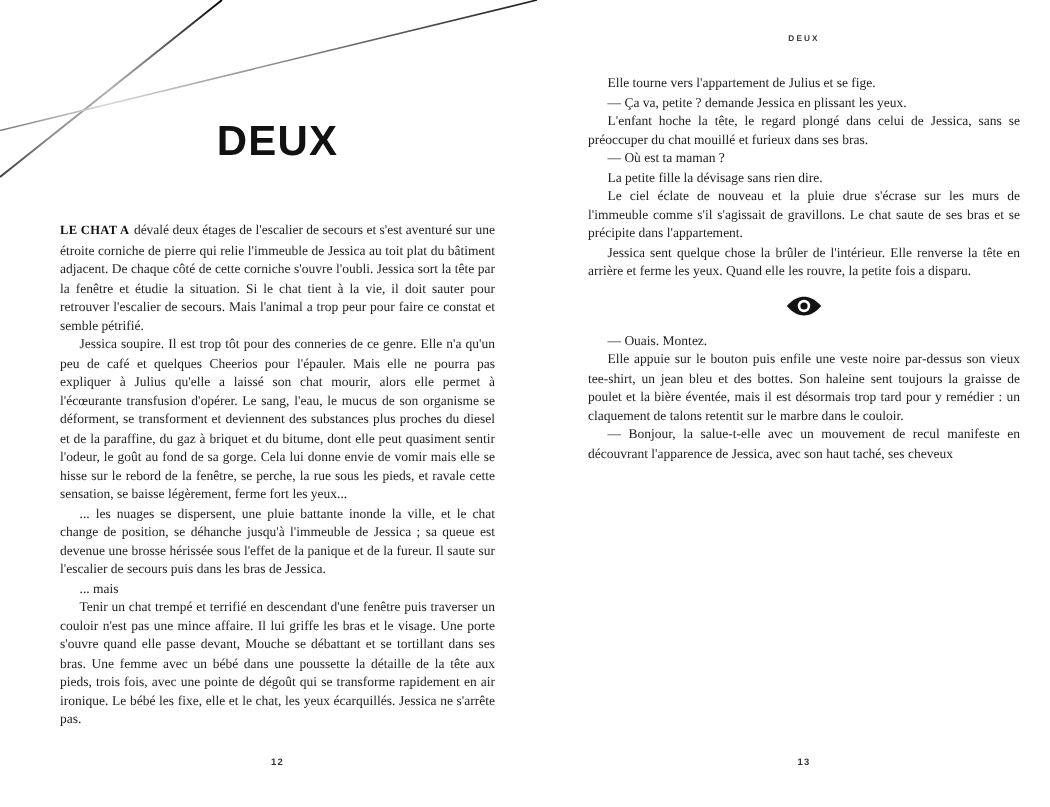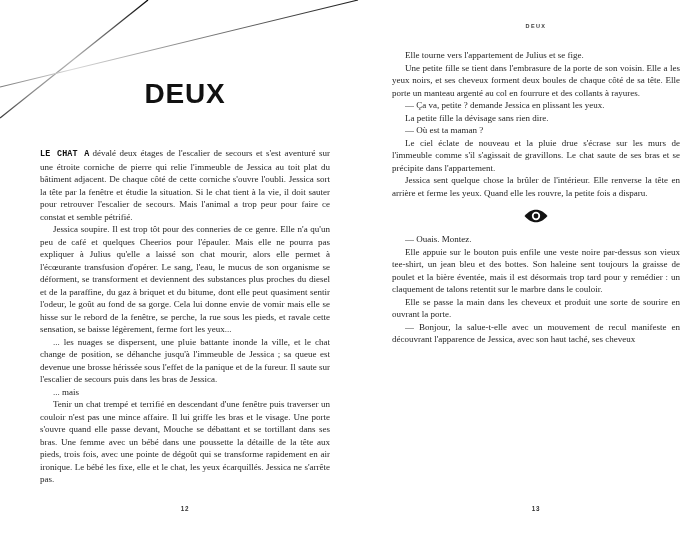--- a/index.html
+++ b/index.html
@@ -66,21 +66,21 @@
   p.para {
     margin: 0;
     font-size: 9px;
     line-height: 12.5px;
     text-align: justify;
     text-indent: 13px;
     color: #1f1f1f;
   }
   p.noindent { text-indent: 0; }
   .leadin {
-    font-family: Liberation Mono, monospace;
+    font-family: Liberation Serif, serif;
     font-weight: bold;
     font-size: 8.4px;
     letter-spacing: 0.2px;
     margin-right: 3px;
     color: #111111;
   }
   .divider {
     display: flex;
     justify-content: center;
     align-items: center;
@@ -134,37 +134,36 @@
     </div>
 
     <div class="pagenum">12</div>
   </div>
 
   <div class="page page-right">
     <div class="running-head">DEUX</div>
 
     <div class="body-right">
       <p class="para">Elle tourne vers l'appartement de Julius et se fige.</p>
-      <p class="para">Une petite fille se tient dans l'embrasure de la porte de son voisin. Elle a les yeux noirs, et ses cheveux forment deux boules de chaque côté de sa tête. Elle porte un manteau argenté au col en fourrure et des collants à rayures.</p>
       <p class="para">— Ça va, petite ? demande Jessica en plissant les yeux.</p>
+      <p class="para">L'enfant hoche la tête, le regard plongé dans celui de Jessica, sans se préoccuper du chat mouillé et furieux dans ses bras.</p>
+      <p class="para">— Où est ta maman ?</p>
       <p class="para">La petite fille la dévisage sans rien dire.</p>
-      <p class="para">— Où est ta maman ?</p>
       <p class="para">Le ciel éclate de nouveau et la pluie drue s'écrase sur les murs de l'immeuble comme s'il s'agissait de gravillons. Le chat saute de ses bras et se précipite dans l'appartement.</p>
       <p class="para">Jessica sent quelque chose la brûler de l'intérieur. Elle renverse la tête en arrière et ferme les yeux. Quand elle les rouvre, la petite fois a disparu.</p>
 
       <div class="divider">
         <svg width="24" height="14" viewBox="0 0 48 28" aria-hidden="true">
           <path d="M1 14 C10 4 17 1.5 24 1.5 C31 1.5 38 4 47 14 C38 24 31 26.5 24 26.5 C17 26.5 10 24 1 14 Z" fill="#121212"></path>
           <circle cx="24" cy="14" r="8.3" fill="#ffffff"></circle>
           <circle cx="24" cy="14" r="4.8" fill="#121212"></circle>
         </svg>
       </div>
 
       <p class="para">— Ouais. Montez.</p>
       <p class="para">Elle appuie sur le bouton puis enfile une veste noire par-dessus son vieux tee-shirt, un jean bleu et des bottes. Son haleine sent toujours la graisse de poulet et la bière éventée, mais il est désormais trop tard pour y remédier : un claquement de talons retentit sur le marbre dans le couloir.</p>
-      <p class="para">Elle se passe la main dans les cheveux et produit une sorte de sourire en ouvrant la porte.</p>
       <p class="para">— Bonjour, la salue-t-elle avec un mouvement de recul manifeste en découvrant l'apparence de Jessica, avec son haut taché, ses cheveux</p>
     </div>
 
     <div class="pagenum">13</div>
   </div>
 
 </div>
 
 </body></html>

